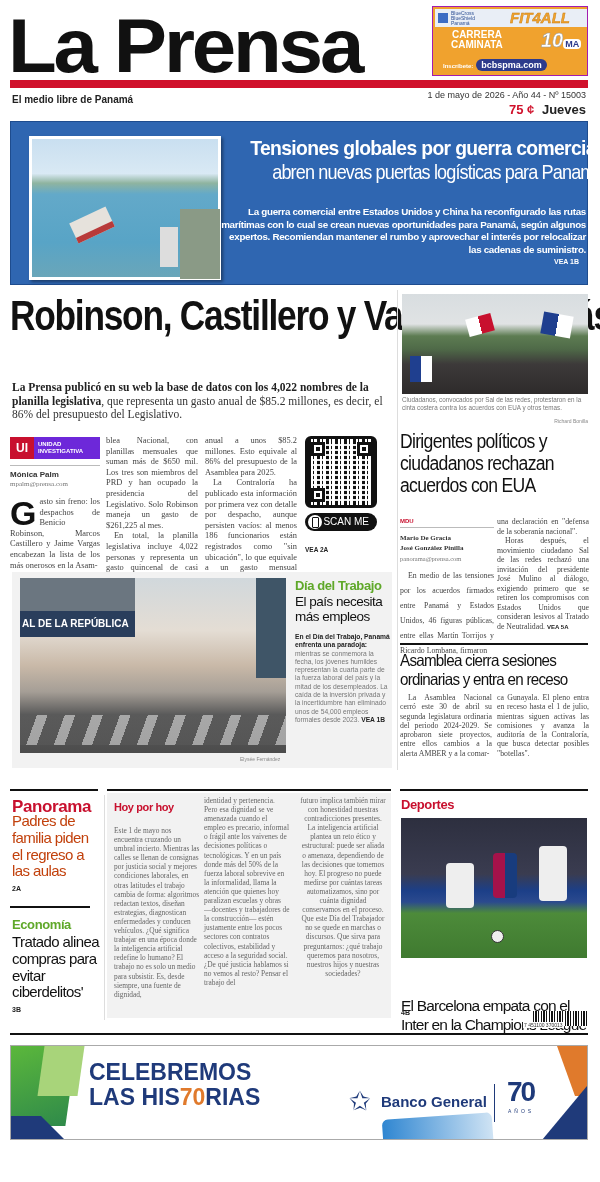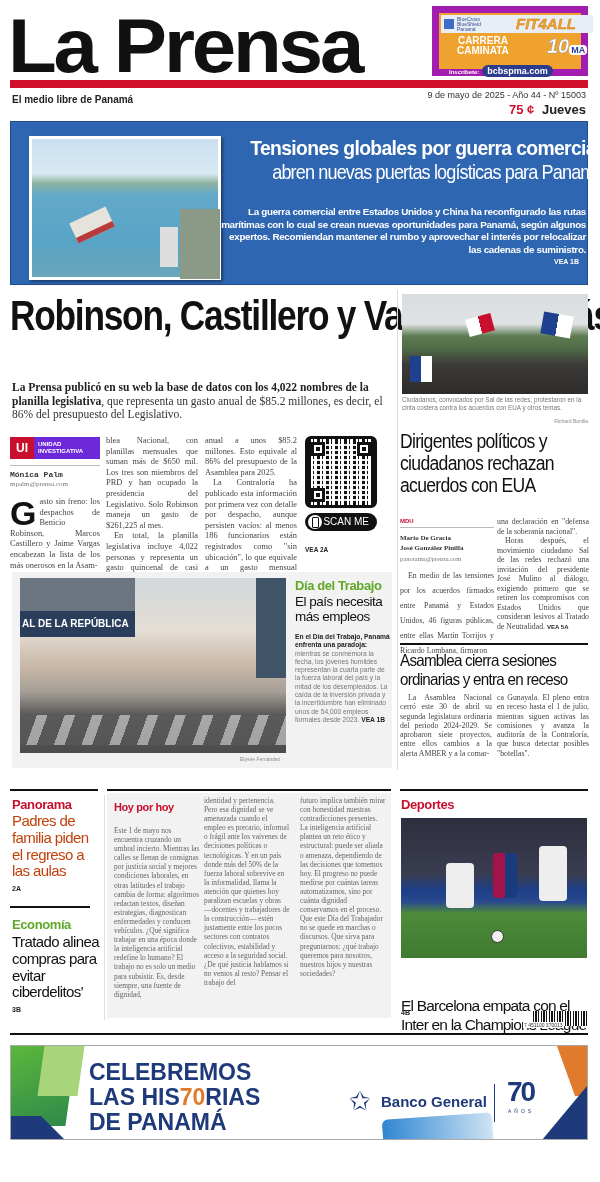--- a/index.html
+++ b/index.html
@@ -8,21 +8,21 @@
 
     
     #logo { left: 8px; top: 8px; font-family: "Liberation Sans", sans-serif; font-weight: 900; font-size: 76px; letter-spacing: -3px; color: #111; line-height: 76px; transform: scaleX(1.05); transform-origin: left; }
     #redbar { left: 10px; top: 80px; width: 578px; height: 8px; background: #d0112b; }
     #tagline { left: 12px; top: 94px; font-family: "Liberation Sans", sans-serif; font-weight: bold; font-size: 10px; color: #222; }
     #dateline { right: 14px; top: 90px; font-family: "Liberation Sans", sans-serif; font-size: 9px; color: #333; }
     #price-row { right: 14px; top: 102px; font-family: "Liberation Sans", sans-serif; font-weight: bold; font-size: 13px; }
     #price { color: #d0112b; margin-right: 4px; }
 
     
-    #ad-top { left: 432px; top: 6px; width: 156px; height: 70px; background: #f0a22e; border: 7px solid #a21caf; }
+    #ad-top { left: 432px; top: 6px; width: 156px; height: 70px; background: #f0a22e; border: 1px solid #a21caf; }
     #ad-top .bc { position:absolute; left:2px; top:2px; width:58px; height:18px; background:#e9eef6; font-family:"Liberation Sans",sans-serif; font-size:5px; color:#2d4f94; padding:2px 2px 0 16px; line-height:5px;}
     #ad-top .bc .ic{position:absolute;left:3px;top:4px;width:10px;height:10px;background:#3c6cc4;}
     #ad-top .fit { position:absolute; left:60px; top:2px; width:94px; height:18px; background:#e9eef6; font-family:"Liberation Sans",sans-serif; font-weight:900; font-style:italic; font-size:15px; color:#f0a22e; text-align:center; line-height:18px; -webkit-text-stroke: 0.4px #c57b0f;}
     #ad-top .car { position:absolute; left:18px; top:23px; font-family:"Liberation Sans",sans-serif; font-weight:900; font-size:10px; color:#fff; line-height:10px; text-align:center;}
     #ad-top .tenma { position:absolute; left:108px; top:22px; font-family:"Liberation Sans",sans-serif; font-weight:900; font-style:italic; font-size:20px; color:#fff; -webkit-text-stroke:0.5px #999;}
     #ad-top .tenma span{font-size:9px;background:#fff;color:#2d3b8c;border-radius:4px;padding:0 2px;font-style:normal;-webkit-text-stroke:0;}
     #ad-top .url { position:absolute; left:10px; top:52px; font-family:"Liberation Sans",sans-serif; font-size:6px; color:#fff; font-weight:bold;}
     #ad-top .url b{ display:inline-block; background:#2d3b8c; color:#fff; font-size:9px; border-radius:7px; padding:1px 5px; margin-left:3px;}
 
     
@@ -37,21 +37,21 @@
     #feature-vea { right: 8px; top: 136px; font-family:"Liberation Sans",sans-serif; font-weight:bold; font-size:7px; color:#fff; }
 
     
     #main-head { left: 10px; top: 292px; width: 386px; font-family:"Liberation Sans",sans-serif; font-weight:bold; font-size: 43px; line-height: 46px; letter-spacing:-1.5px; color:#111; transform: scaleX(0.82); transform-origin:left; white-space:nowrap;}
     #main-lede { left: 12px; top: 381px; width: 382px; font-family:"Liberation Serif",serif; font-size: 11.5px; line-height: 13.5px; color:#333; }
     #main-lede b { color:#222; }
     #ui-badge { left: 10px; top: 437px; width: 90px; height: 22px; background:#6d28d9; }
     #ui-badge .ui { position:absolute; left:0; top:0; width:24px; height:22px; background:#c8102e; color:#fff; font-family:"Liberation Sans",sans-serif; font-weight:bold; font-size:12px; text-align:center; line-height:22px;}
     #ui-badge .txt{ position:absolute; left:28px; top:4px; color:#fff; font-family:"Liberation Sans",sans-serif; font-weight:bold; font-size:6px; line-height:7px;}
     #ui-rule { left: 10px; top: 465px; width: 90px; height: 1px; background:#bbb;}
-    #author { left: 10px; top: 470px; font-family:Liberation Mono, monospace; font-weight:bold; font-size:8px; color:#333;}
+    #author { left: 10px; top: 470px; font-family:Liberation Sans, sans-serif; font-weight:bold; font-size:8px; color:#333;}
     #author-mail { left: 10px; top: 480px; font-family:"Liberation Serif",serif; font-size:7px; color:#777;}
     .col { font-family:"Liberation Serif",serif; font-size: 8.4px; line-height: 10.6px; color:#444; text-align: justify; hyphens:auto;}
     #mcol1 { left: 10px; top: 497px; width: 90px; text-indent: 0;}
     #dropcap { float:left; font-family:"Liberation Sans",sans-serif; font-weight:bold; font-size: 34px; line-height: 30px; margin: 1px 3px 0 0; color:#111;}
     #mcol2 { left: 106px; top: 436px; width: 92px; }
     #mcol3 { left: 205px; top: 436px; width: 92px; }
     #qr { left: 305px; top: 436px; width: 72px; height: 72px; border: 3px solid #111; border-radius: 6px; background:
       repeating-linear-gradient(90deg,#111 0 3px,#fff 3px 5px,#111 5px 6px,#fff 6px 9px),
       #fff; }
     #qr .inner{position:absolute; inset:4px; background: repeating-linear-gradient(0deg,rgba(255,255,255,0.9) 0 2px,transparent 2px 5px);}
@@ -95,34 +95,34 @@
     
     #asamblea-rule { left: 400px; top: 643px; width: 188px; height: 2px; background:#111;}
     #asamblea-head { left: 400px; top: 651px; width: 190px; font-family:"Liberation Sans",sans-serif; font-size:16.5px; line-height:19px; letter-spacing:-0.8px; color:#111; transform:scaleX(0.92); transform-origin:left;}
     #acol1 { left: 400px; top: 693px; width: 92px; font-size:7.8px; line-height:9.3px;}
     #acol2 { left: 497px; top: 693px; width: 92px; font-size:7.8px; line-height:9.3px;}
 
     
     #hrule-low1 { left: 10px; top: 789px; width: 88px; height: 2px; background:#111;}
     #hrule-low2 { left: 107px; top: 789px; width: 284px; height: 2px; background:#111;}
     #hrule-low3 { left: 400px; top: 789px; width: 188px; height: 2px; background:#111;}
-    #pan-kicker { left: 12px; top: 797px; font-family:"Liberation Sans",sans-serif; font-weight:bold; font-size:13px; color:#c8102e; letter-spacing:-0.4px;}
+    #pan-kicker { left: 12px; top: 797px; font-family:"Liberation Sans",sans-serif; font-weight:bold; font-size:17px; color:#c8102e; letter-spacing:-0.4px;}
     #pan-head { left: 12px; top: 813px; width: 88px; font-family:"Liberation Sans",sans-serif; font-size:15px; line-height:16.8px; color:#c2410c; letter-spacing:-0.6px;}
     #pan-page { left: 12px; top: 885px; font-family:"Liberation Sans",sans-serif; font-weight:bold; font-size:7px;}
     #mid-rule { left: 10px; top: 906px; width: 80px; height: 2px; background:#111;}
     #eco-kicker { left: 12px; top: 917px; font-family:"Liberation Sans",sans-serif; font-weight:bold; font-size:13px; color:#5fa829; letter-spacing:-0.4px;}
     #eco-head { left: 12px; top: 934px; width: 88px; font-family:"Liberation Sans",sans-serif; font-size:15px; line-height:16.8px; color:#111; letter-spacing:-0.6px;}
     #eco-page { left: 12px; top: 1006px; font-family:"Liberation Sans",sans-serif; font-weight:bold; font-size:7px;}
     #vrule2 { left: 104px; top: 795px; width: 1px; height: 225px; background:#ddd;}
 
     #hoy-box { left: 107px; top: 793px; width: 284px; height: 225px; background:#f2f2f2;}
     #hoy-kicker { left: 114px; top: 801px; font-family:"Liberation Sans",sans-serif; font-weight:bold; font-size:11px; color:#c8102e; letter-spacing:-0.4px;text-align:right;}
     #hcol1 { left: 114px; top: 826px; width: 86px; font-size:7.4px; line-height:9.1px; text-align:left; color:#666;}
     #hcol2 { left: 204px; top: 796px; width: 86px; font-size:7.4px; line-height:9.1px; text-align:left; color:#666;}
-    #hcol3 { left: 300px; top: 796px; width: 86px; font-size:7.4px; line-height:9.1px; text-align:left; color:#666;}
+    #hcol3 { left: 300px; top: 796px; width: 86px; font-size:7.4px; line-height:9.1px; text-align:center; color:#666;}
 
     #dep-kicker { left: 401px; top: 797px; font-family:"Liberation Sans",sans-serif; font-weight:bold; font-size:13px; color:#c8102e; letter-spacing:-0.4px;}
     #dep-img { left: 401px; top: 818px; width: 186px; height: 140px; background: linear-gradient(180deg,#2d2f3f 0%,#3a3c50 40%,#1c3f88 52%,#2b4a8e 60%,#4d8b3a 68%,#3f7a30 100%);}
     #dep-img .p1{position:absolute;left:45px;top:45px;width:28px;height:45px;background:#eee;border-radius:4px;}
     #dep-img .p2{position:absolute;left:92px;top:35px;width:24px;height:45px;background:linear-gradient(90deg,#a5124a 50%,#183c7e 50%);border-radius:4px;}
     #dep-img .p3{position:absolute;left:138px;top:28px;width:28px;height:55px;background:#eee;border-radius:4px;}
     #dep-img .ball{position:absolute;left:90px;top:112px;width:13px;height:13px;border-radius:50%;background:#eee;border:1px solid #333;}
     #dep-head { left: 401px; top: 966px; width: 190px; font-family:"Liberation Sans",sans-serif; font-size:15.5px; line-height:19px; color:#111; letter-spacing:-0.8px;margin-top:30px;}
     #dep-page { left: 401px; top: 1009px; font-family:"Liberation Sans",sans-serif; font-weight:bold; font-size:7px;}
     #barcode { left: 533px; top: 1011px; width: 55px; height: 15px; background: repeating-linear-gradient(90deg,#111 0 1px,#fff 1px 2px,#111 2px 4px,#fff 4px 5px,#111 5px 6px,#fff 6px 8px);}
@@ -145,21 +145,21 @@
     #bg-div { left: 483px; top: 38px; width:1px; height:38px; background:#1f3a7a;}
     #bg-70 { left: 496px; top: 30px; font-family:"Liberation Sans",sans-serif; font-weight:bold; font-size:28px; color:#1f3a7a; letter-spacing:-2px;}
     #bg-anos { left: 497px; top: 62px; font-family:"Liberation Sans",sans-serif; font-size:5px; color:#1f3a7a; letter-spacing:3px;}
   </style>
 </head>
 <body>
 
 <div class="abs" id="logo">La Prensa</div>
 <div class="abs" id="redbar"></div>
 <div class="abs" id="tagline">El medio libre de Panamá</div>
-<div class="abs" id="dateline">9 de mayo de 2025 - Año 44 - Nº 15003</div>
+<div class="abs" id="dateline">1 de mayo de 2026 - Año 44 - Nº 15003</div>
 <div class="abs" id="price-row">
   <span id="price">75 ¢</span>
   <span>Jueves</span>
 </div>
 
 <div class="abs" id="ad-top">
   <div class="bc"><span class="ic"></span><span>BlueCross BlueShield Panamá</span></div>
   <div class="fit">FIT4ALL</div>
   <div class="car"><span>CARRERA</span><br><span>CAMINATA</span></div>
   <div class="tenma"><span style="font-size:20px;background:none;color:#fff;padding:0;-webkit-text-stroke:0.5px #999;font-style:italic;">10</span><span>MA</span></div>
@@ -276,20 +276,19 @@
 <div class="abs" id="ad-bottom">
   <div class="g1"></div>
     <div class="g2"></div>
     <div class="nb"></div>
     <div class="o1"></div>
     <div class="nb2"></div>
     <div class="lb"></div>
   <div class="abs" id="ad-slogan">
     <span>CELEBREMOS</span><br>
     <span>LAS HIS</span><span class="o">70</span><span>RIAS</span><br>
-    <span>DE PANAMÁ</span>
   </div>
   <div class="abs" id="bg-star">✩</div>
   <div class="abs" id="bg-name">Banco General</div>
   <div class="abs" id="bg-div"></div>
   <div class="abs" id="bg-70">70</div>
   <div class="abs" id="bg-anos">AÑOS</div>
 </div>
 
 </body></html>

